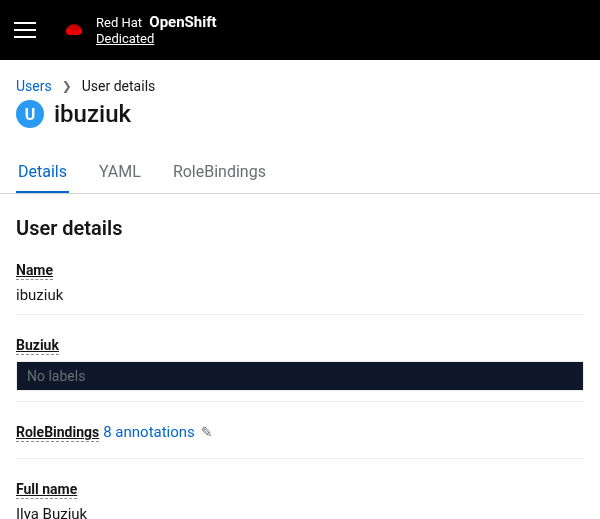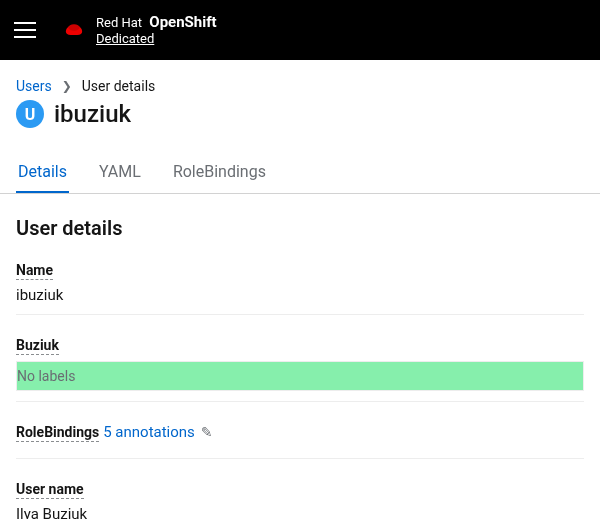--- a/index.html
+++ b/index.html
@@ -25,23 +25,23 @@
 .title { font-size: 24px; font-weight: 500; }
 
 .tabs { display: flex; gap: 28px; border-bottom: 1px solid #d2d2d2; padding: 0 16px; }
 .tab { padding: 12px 2px 10px 2px; font-size: 16px; color: #6a6e73; cursor: pointer; border-bottom: 2px solid transparent; }
 .tab.active { color: #06c; border-bottom-color: #06c; }
 
 .section { padding: 22px 16px 0 16px; }
 .section h2 { font-size: 20px; font-weight: 600; margin-bottom: 20px; }
 .field { margin-bottom: 20px; padding-bottom: 10px; border-bottom: 1px solid #ededed; }
 .field:last-child { border-bottom: none; }
-.field .label { font-weight: 700; font-size: 14px; display: inline-block; border-bottom: 1px dashed #8a8d90; padding-bottom: 1px; margin-bottom: 6px; }
+.field .label { font-weight: 700; font-size: 14px; display: inline-block; border-bottom: 1px dashed #8a8d90; padding-bottom: 1px; margin-bottom: 6px; text-decoration: underline; }
 .field .value { font-size: 15px; color: #151515; }
-.field .empty { color: #6a6e73; background: #86efac; border: 1px solid #ededed; padding: 6px 0; font-size: 14px; }
+.field .empty { color: #6a6e73; background: #0f172a; border: 1px solid #ededed; padding: 6px 10px; font-size: 14px; }
 .annotations-link { color: #06c; font-size: 15px; cursor: pointer; display: inline-flex; align-items: center; gap: 6px; }
 .pencil { color: #6a6e73; font-size: 14px; }
 </style>
 </head>
 <body>
 
 <div class="topbar">
   <div class="hamburger">
     <span></span>
       <span></span>
@@ -92,22 +92,22 @@
   </div>
 
   <div class="field">
     <div class="label">Buziuk</div>
     <div class="empty">No labels</div>
   </div>
 
   <div class="field">
     <div class="label">RoleBindings</div>
     <div class="annotations-link">
-      <span>5 annotations</span>
+      <span>8 annotations</span>
       <span class="pencil">✎</span>
     </div>
   </div>
 
   <div class="field">
-    <div class="label">User name</div>
+    <div class="label">Full name</div>
     <div class="value">Ilya Buziuk</div>
   </div>
 </div>
 
 </body></html>

